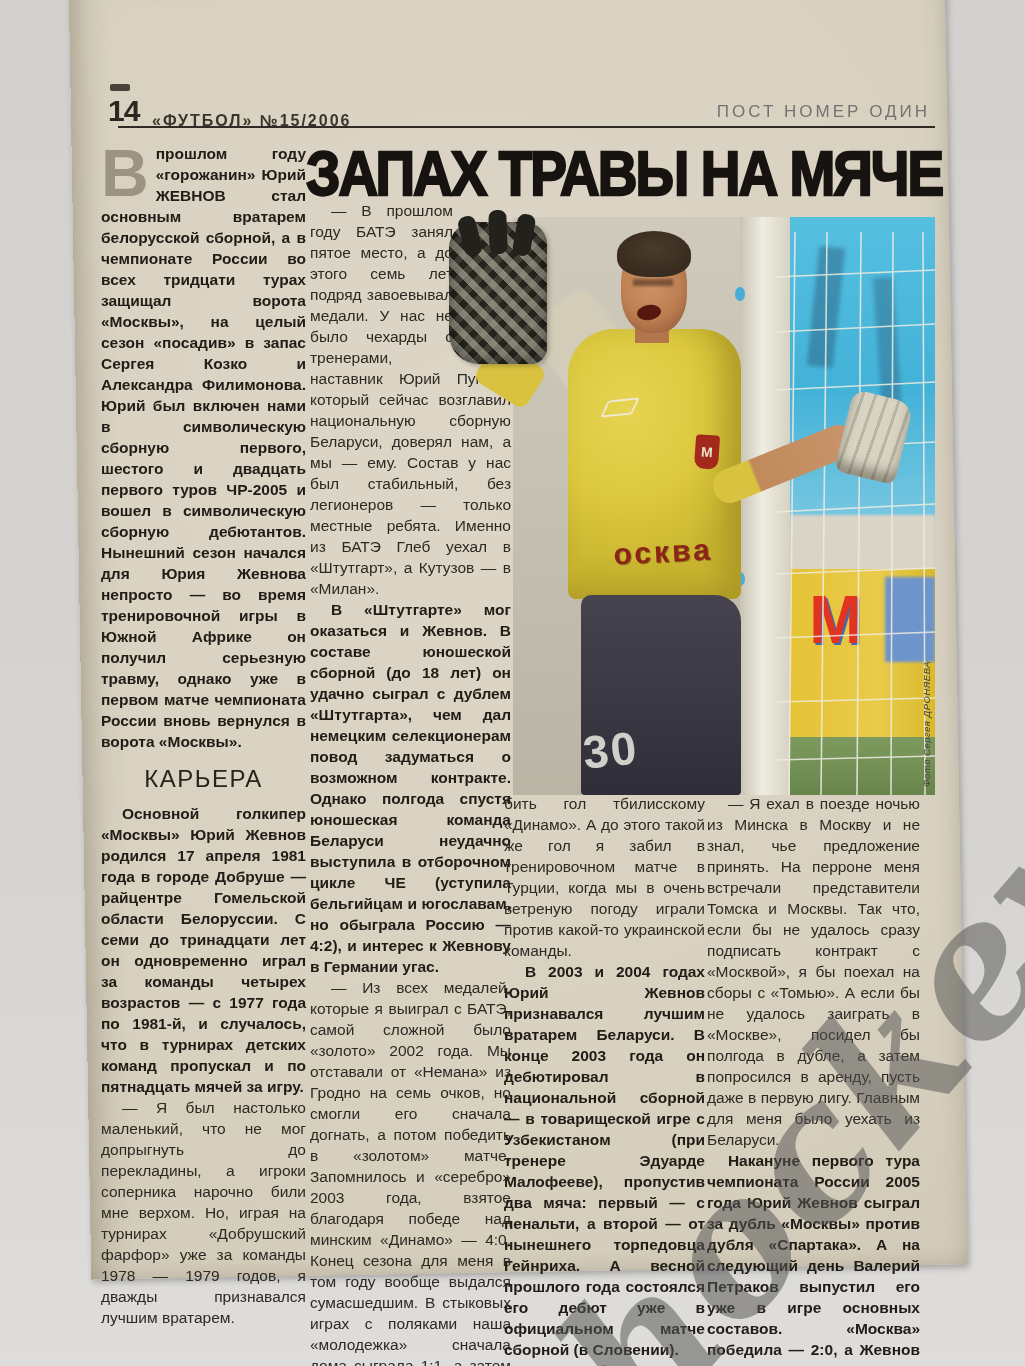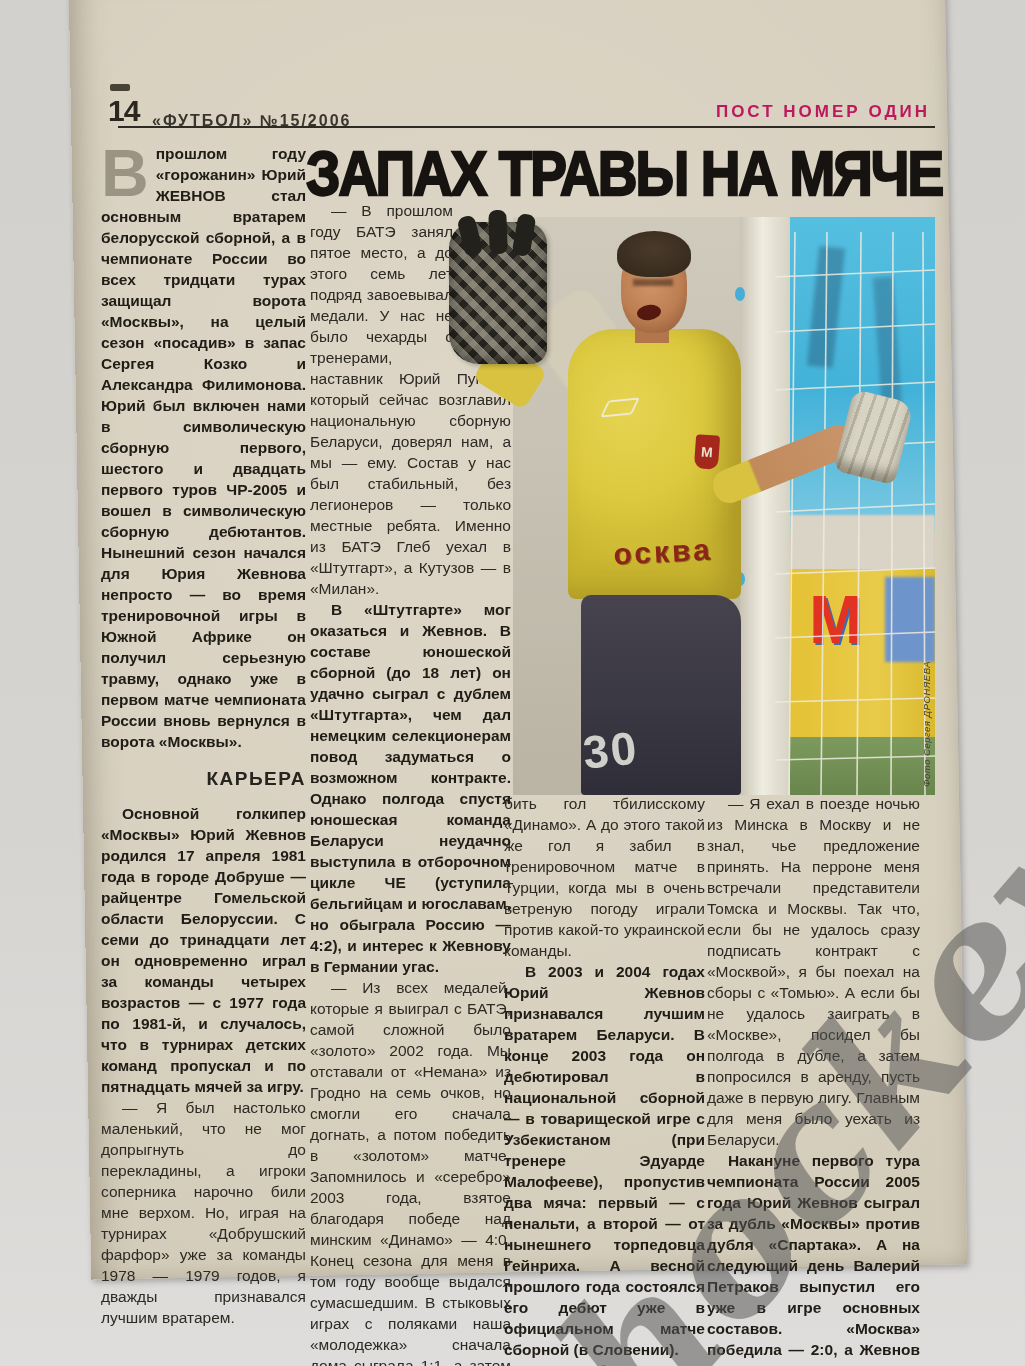--- a/index.html
+++ b/index.html
@@ -14,41 +14,41 @@
            radial-gradient(120% 90% at 45% 35%, #ddd6c7 0%, #d8d1c0 55%, #cfc7b4 100%);
          box-shadow:inset 28px 0 34px -24px rgba(90,80,60,.45),
                     inset -14px -10px 26px -18px rgba(90,80,60,.35),
                     2px 3px 6px rgba(0,0,0,.25);
          transform:rotate(-1deg);}
   .content{position:absolute;left:0;top:0;width:1025px;height:1366px;}
 
   
   .hdr-num{position:absolute;left:108px;top:94px;font-size:30px;font-weight:700;color:#2a2620;letter-spacing:-1px;}
   .hdr-masthead{position:absolute;left:152px;top:104px;font-size:16px;font-weight:700;color:#3a352c;letter-spacing:2px;margin-top:8px;}
-  .hdr-section{position:absolute;right:95px;top:102px;font-size:17px;font-weight:700;color:#be185d;letter-spacing:3px;}
+  .hdr-section{position:absolute;right:95px;top:102px;font-size:17px;font-weight:400;color:#737373;letter-spacing:3px;}
   .hdr-rule{position:absolute;left:118px;top:126px;width:817px;height:2px;background:#2e2a24;}
   .hdr-tick{position:absolute;left:110px;top:84px;width:20px;height:7px;background:#474337;border-radius:2px;}
 
   
   .headline{position:absolute;left:306px;top:136px;width:632px;margin:0;
             font-size:55px;font-weight:700;color:#171310;white-space:nowrap;
             letter-spacing:-2px;-webkit-text-stroke:2px #171310;
             transform:scale(1.0,1.16);transform-origin:left top;}
 
   
   .col{position:absolute;color:#2d2923;font-size:15.5px;line-height:21px;text-align:justify;}
   .col1{left:101px;top:143px;width:205px;}
   .col2{left:310px;top:200px;width:201px;}
   .col3{left:504px;top:793px;width:201px;}
   .col4{left:707px;top:793px;width:213px;}
   .para{margin:0;text-indent:1.35em;}
   .para.bold{font-weight:700;color:#201c16;}
   .para.nodent{text-indent:0;}
-  .para.heading{font-size:19px;font-weight:700;letter-spacing:1.5px;color:#27231d;
-                margin:16px 0 14px 0;text-indent:0;text-align:right;}
+  .para.heading{font-size:24px;font-weight:400;letter-spacing:1.5px;color:#27231d;
+                margin:16px 0 14px 0;text-indent:0;text-align:center;}
   .dropcap{float:left;font-size:66px;line-height:52px;font-weight:700;color:#9b9383;
            margin:4px 7px 0 0;}
   .glove-spacer{float:right;width:58px;height:152px;}
 
   
   .photo{position:absolute;left:513px;top:217px;width:422px;height:578px;overflow:hidden;
          background:linear-gradient(180deg,#cfcabc 0%,#c6c1b2 45%,#b9b4a4 100%);}
   .ph-billboard{position:absolute;left:227px;top:0;width:195px;height:315px;
          background:linear-gradient(180deg,#55bfe0 0%,#43b2d8 55%,#7cc9e2 100%);}
   .ph-smudge1{position:absolute;left:300px;top:30px;width:26px;height:120px;background:rgba(30,60,90,.35);filter:blur(2px);transform:rotate(6deg);}

